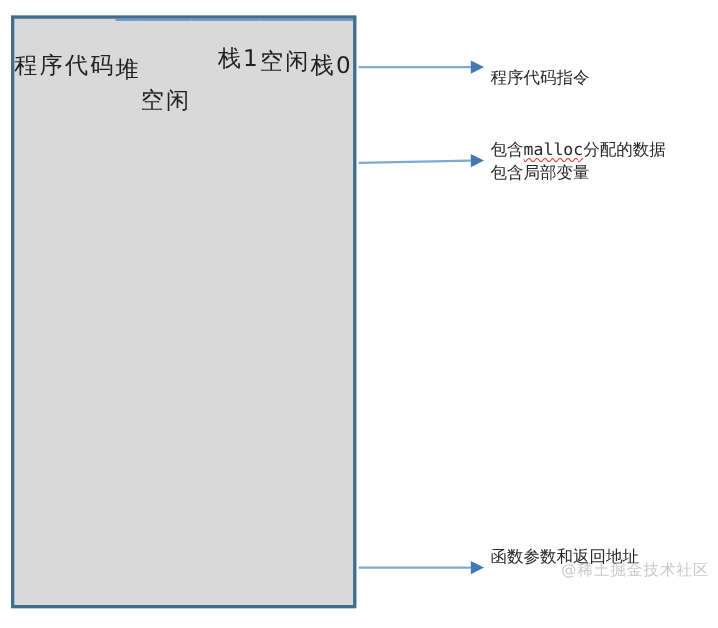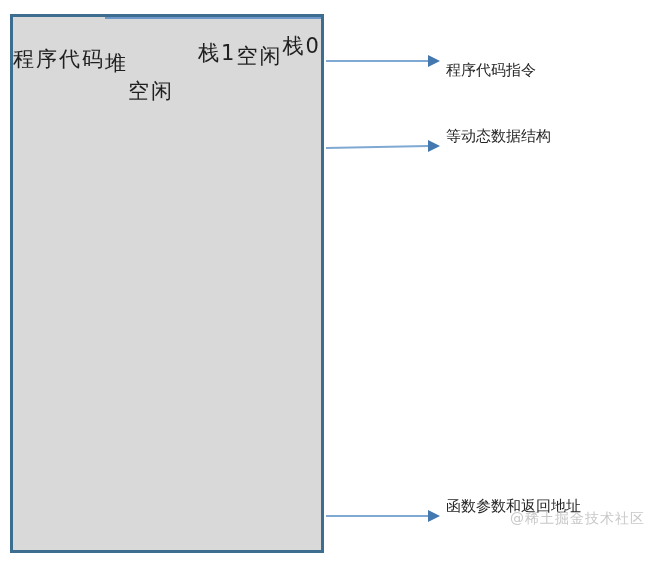--- a/index.html
+++ b/index.html
@@ -25,21 +25,21 @@
     font-size:21px;
     letter-spacing:2px;
     color:var(--text,#1f1f1f);
   }
   .segment + .segment { border-top:2px solid var(--divider,#6b97c9); }
   .seg-1 { height:83px; }
   .seg-2 { height:90px; }
   .seg-3 { height:145px; }
   .seg-4 { height:70px;padding-left:24px; }
   .seg-5 { height:76px; }
-  .seg-6 { height:56px; }
+  .seg-6 { height:56px;align-items:flex-end; }
   svg.arrows {
     position:absolute; left:0; top:0;
     width:653px; height:571px;
     pointer-events:none;
   }
   svg.arrows line { stroke:var(--arrow-line,#7fa8d2); stroke-width:2; }
   svg.arrows polygon { fill:var(--arrow-head,#4478b0); }
   .annotation {
     position:absolute;
     font-size:15px;
@@ -103,20 +103,21 @@
     <line x1="326" y1="516" x2="428" y2="516"></line>
     <polygon points="428,510 440,516 428,522"></polygon>
   </g>
 </svg>
 
 <div class="annotation ann-1">
   <span>程序代码指令</span>
 </div>
 
 <div class="annotation ann-2">
-  <div>等动态数据结构</div>
+  <div><span>包含</span><span class="code">malloc</span><span>分配的数据</span></div>
+  <div>包含局部变量</div>
 </div>
 
 <div class="annotation ann-3">
   <div>函数参数和返回地址</div>
 </div>
 
 <div class="watermark">@稀土掘金技术社区</div>
 
 </body></html>

